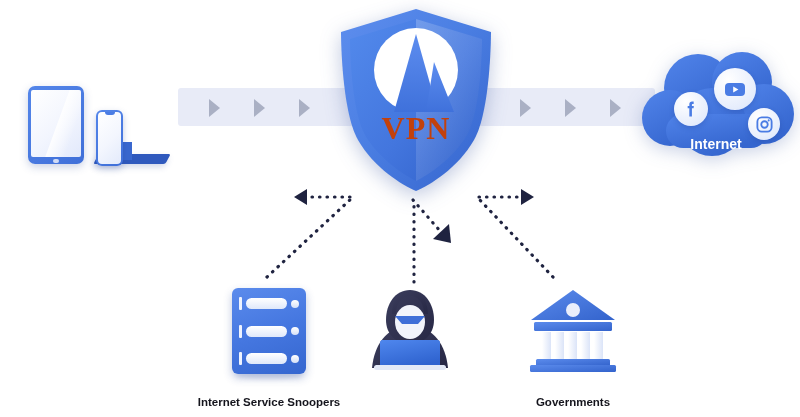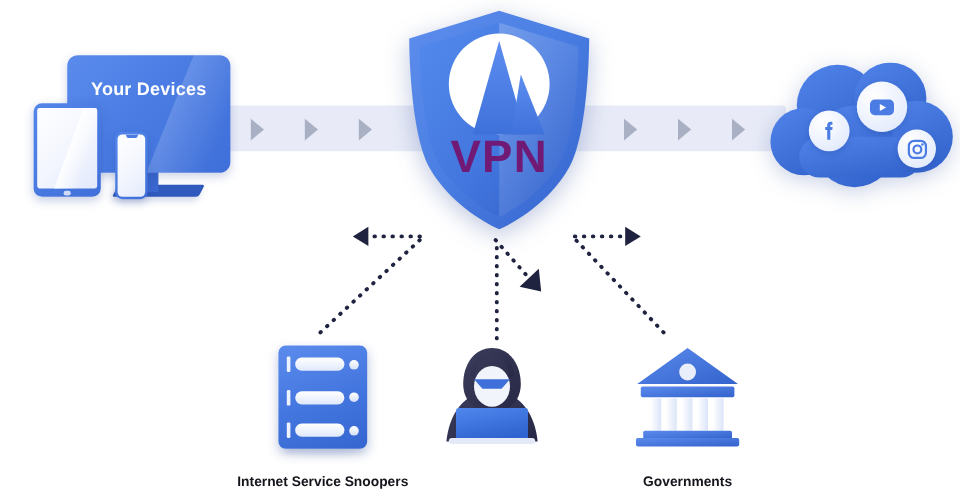--- a/index.html
+++ b/index.html
@@ -145,25 +145,26 @@
     position: absolute;
     left: 334px; top: 6px;
     width: 164px; height: 188px;
     filter: drop-shadow(0 5px 10px rgba(40,70,150,.3));
   }
   .vpn-text {
     position: absolute;
     left: 0; top: 104px;
     width: 164px;
     text-align: center;
-    color: #701a75;
-    font-size: 38px;
+    color: #c2410c;
+    font-size: 32px;
     font-weight: bold;
     letter-spacing: 1px;
     pointer-events: none;
+    font-family: Liberation Serif, serif;
   }
 
   
   .cloud-wrap {
     position: absolute;
     left: 636px; top: 52px;
     width: 160px; height: 118px;
     filter: drop-shadow(0 4px 9px rgba(40,70,150,.25));
   }
   .cloud-label {
@@ -251,23 +252,20 @@
   <div class="tri" style="left:209px"></div>
   <div class="tri" style="left:254px"></div>
   <div class="tri" style="left:299px"></div>
 
   <div class="tri" style="left:520px"></div>
   <div class="tri" style="left:565px"></div>
   <div class="tri" style="left:610px"></div>
 
   <div class="mon-base"></div>
   <div class="mon-neck"></div>
-  <div class="monitor">
-    <div class="monitor-label">Your Devices</div>
-  </div>
 
   <div class="tablet">
     <div class="tablet-screen"></div>
     <div class="tablet-btn"></div>
   </div>
 
   <div class="phone">
     <div class="phone-screen">
       <div class="phone-notch"></div>
     </div>
@@ -343,20 +341,21 @@
         <path d="M10.2 9.6 L15.4 12.5 L10.2 15.4 Z" fill="#ffffff"></path>
       </svg>
     </div>
     <div class="soc soc-ig">
       <svg width="19" height="19" viewBox="0 0 24 24">
         <rect x="3" y="3" width="18" height="18" rx="5.5" fill="none" stroke="#4a7ce4" stroke-width="2.3"></rect>
         <circle cx="12" cy="12" r="4.1" fill="none" stroke="#4a7ce4" stroke-width="2.3"></circle>
         <circle cx="17.3" cy="6.8" r="1.3" fill="#4a7ce4"></circle>
       </svg>
     </div>
+    <div class="cloud-label">Internet</div>
   </div>
 
   <svg class="dots-layer">
     <g stroke="#1f2340" stroke-width="3.2" stroke-linecap="round" stroke-dasharray="0.5 7" fill="none">
 
       <path d="M267 277 L352 198"></path>
 
       <path d="M350 197 L307 197"></path>
 
       <path d="M414 282 L414 200"></path>

